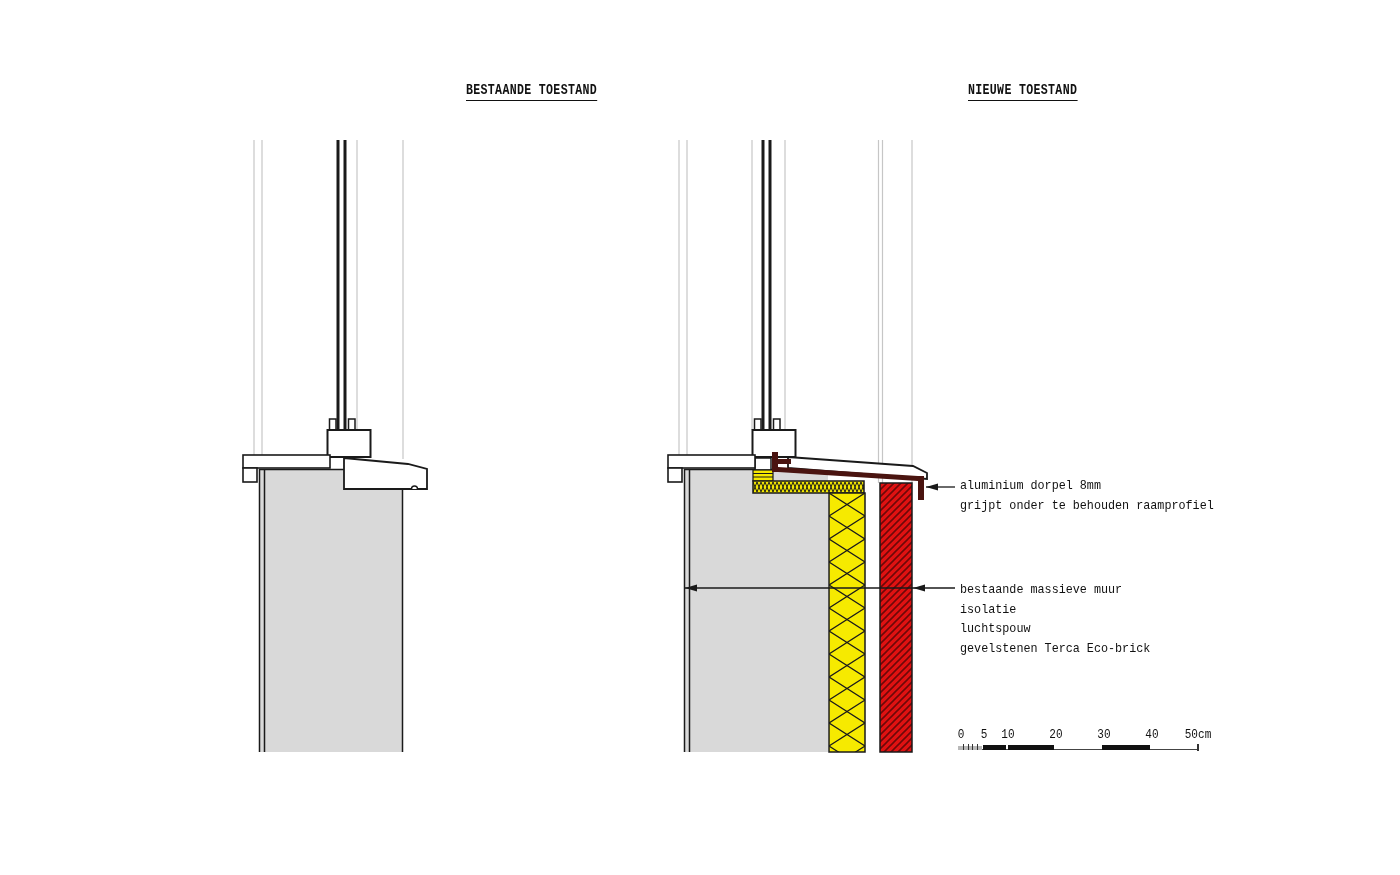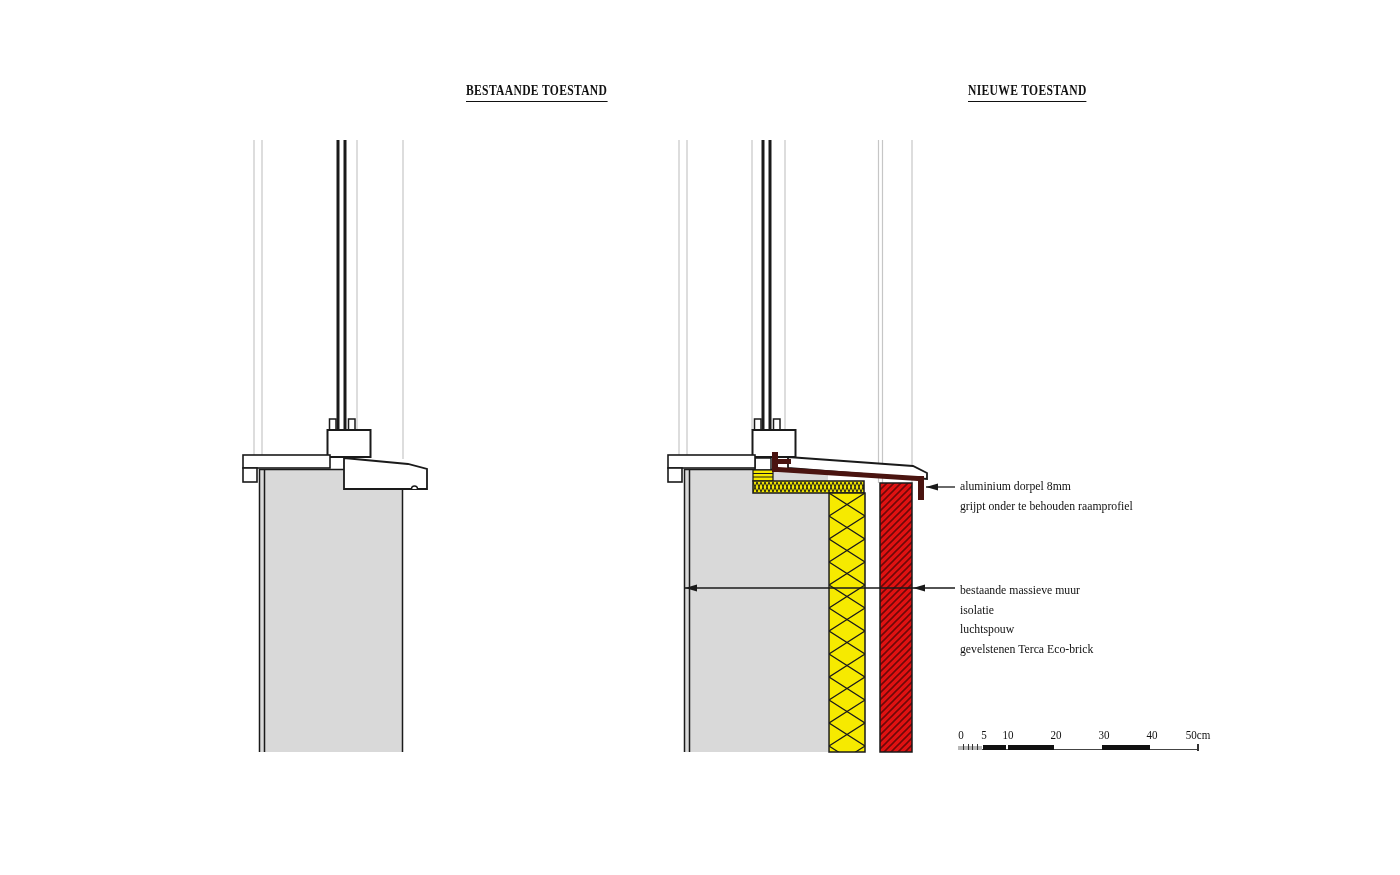--- a/index.html
+++ b/index.html
@@ -1,17 +1,17 @@
 <!DOCTYPE html>
 <html><head>
 <meta charset="utf-8">
 <style>
   html,body{margin:0;padding:0;background:#ffffff;}
   #canvas{position:relative;width:1400px;height:875px;background:#ffffff;overflow:hidden;
-          font-family:Liberation Serif, serif;color:#111;}
+          font-family:Liberation Mono, monospace;color:#111;}
   #linework{position:absolute;left:0;top:0;}
   .title{position:absolute;font-size:14.5px;font-weight:600;letter-spacing:.4px;white-space:nowrap;
          border-bottom:1.4px solid #111;padding-bottom:2px;transform:scaleX(.8);transform-origin:left top;}
   #title-left{left:466px;top:82px;}
   #title-right{left:968px;top:82px;}
   .anno{position:absolute;font-size:13.5px;white-space:nowrap;transform:scaleX(.87);transform-origin:left top;}
   .anno span{display:block;}
   #anno-dorpel{left:960px;top:476px;line-height:20px;}
   #anno-wall{left:960px;top:580px;line-height:19.7px;}
   .scale-label{position:absolute;top:727px;font-size:13px;white-space:nowrap;

